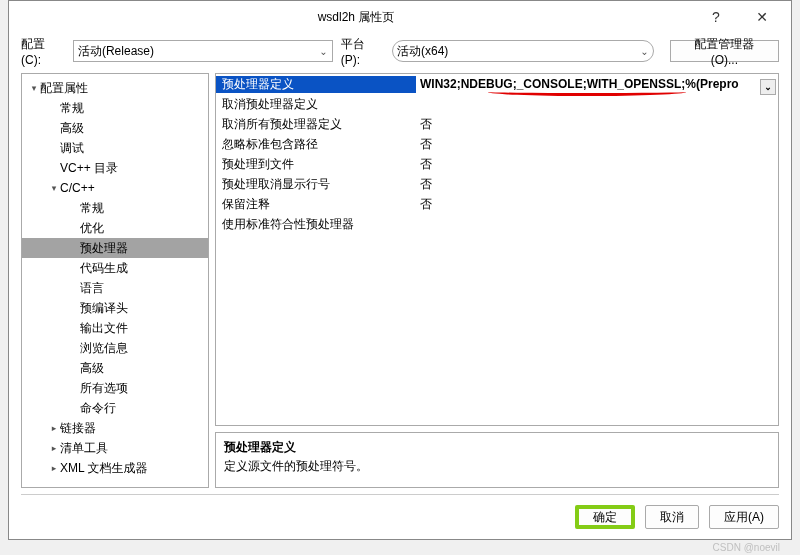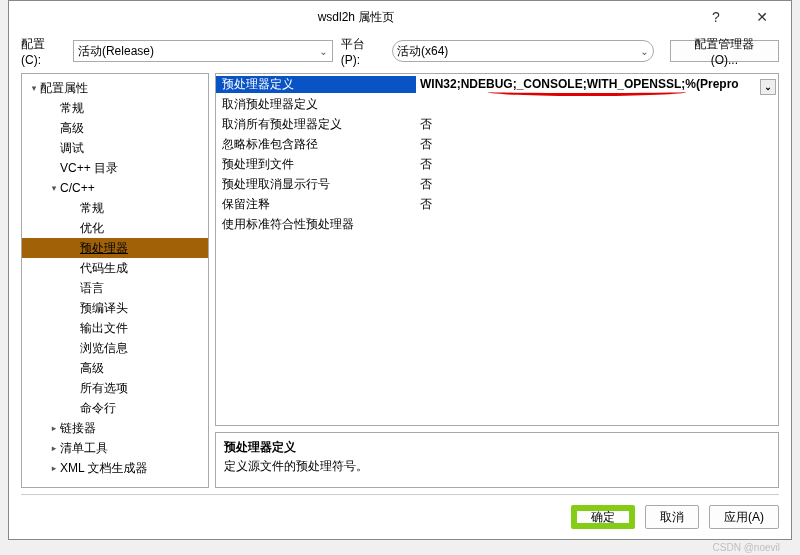--- a/index.html
+++ b/index.html
@@ -11,41 +11,41 @@
     .toolbar { height: 32px; display: flex; align-items: center; padding: 8px 12px 4px 12px; gap: 8px; }
     .toolbar label { font-size: 12px; }
     .combo { border: 1px solid #aaa; height: 22px; background: #fff; display: flex; align-items: center; padding: 0 4px; position: relative; }
     .combo .chev { margin-left: auto; font-size: 10px; color: #555; }
     .combo1 { width: 260px; }
     .combo2 { width: 262px; border-radius: 11px; }
     .btn-cfg { border: 1px solid #aaa; height: 22px; padding: 0 10px; background: #fdfdfd; display: flex; align-items: center; text-align: center; }
     .body { flex: 1; display: flex; padding: 8px 12px 0 12px; gap: 6px; }
     .tree-pane { width: 188px; border: 1px solid #aaa; background: #fff; overflow: auto; padding: 4px 0; }
     .tree-item { display: flex; align-items: center; height: 20px; padding-left: 6px; cursor: pointer; }
-    .tree-item.selected { background: #a16207; text-decoration: underline; }
+    .tree-item.selected { background: #a3a3a3; }
     .tw { display: inline-block; width: 12px; text-align: center; color: #555; font-size: 9px; }
     .lvl0 { padding-left: 6px; }
     .lvl1 { padding-left: 26px; }
     .lvl2 { padding-left: 46px; }
     .right-pane { flex: 1; display: flex; flex-direction: column; gap: 6px; }
     .prop-grid { flex: 1; border: 1px solid #aaa; background: #fff; }
     .prop-row { display: flex; height: 20px; align-items: center; }
     .prop-name { width: 200px; padding-left: 6px; }
     .prop-val { flex: 1; padding-left: 4px; position: relative; display: flex; align-items: center; }
     .prop-row.sel .prop-name { background: #0a53c4; color: #fff; }
     .prop-row.sel .prop-val { font-weight: bold; }
     .prop-dd { display:none; }
     .prop-row.sel .prop-dd { display:block; position:absolute; right:2px; top:2px; width:16px; height:16px; border:1px solid #aaa; background:#eee; font-size:9px; text-align:center; line-height:14px; }
     .underline-red { position:absolute; left:72px; right:92px; top:15px; height:4px; border-bottom: 3px solid #e00000; border-radius: 0 0 50% 50%/0 0 100% 100%; }
     .desc-box { height: 56px; border: 1px solid #aaa; background: #fff; padding: 6px 8px; }
     .desc-title { font-weight: bold; margin-bottom: 2px; }
     .footer-line { border-top: 1px solid #ccc; margin: 6px 12px 0 12px; }
     .footer { height: 44px; display: flex; align-items: center; justify-content: flex-end; padding: 0 12px; gap: 10px; }
     .btn { border: 1px solid #aaa; height: 24px; padding: 0 14px; background: #fdfdfd; display: flex; align-items: center; border-radius: 2px; }
-    .btn.primary { border: 6px solid #84cc16; }
+    .btn.primary { border: 4px solid #84cc16; }
     .watermark { position: absolute; right: 20px; bottom: 2px; font-size: 10px; color: #c0c0c0; }
   </style>
 </head>
 <body>
 
 <div class="dialog">
   <div class="titlebar">
     <span class="titlebar-title">wsdl2h 属性页</span>
     <div class="titlebar-btn">?</div>
     <div class="titlebar-btn">✕</div>

